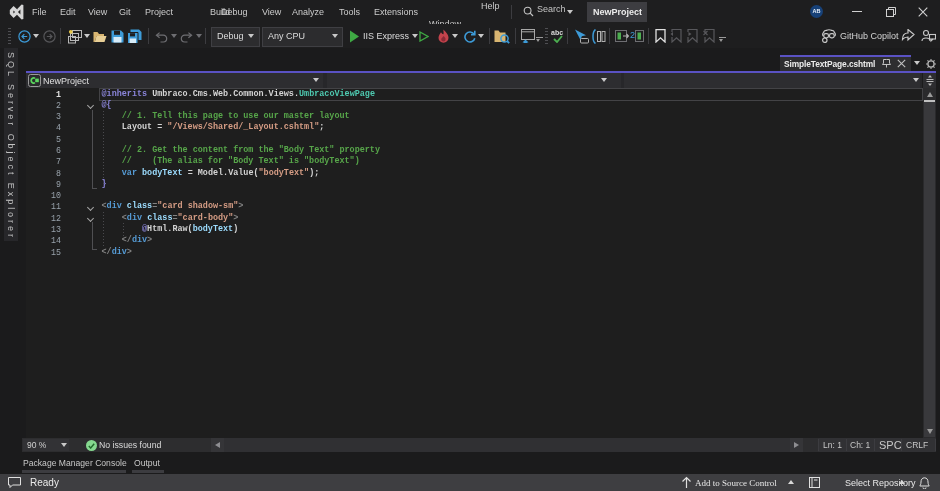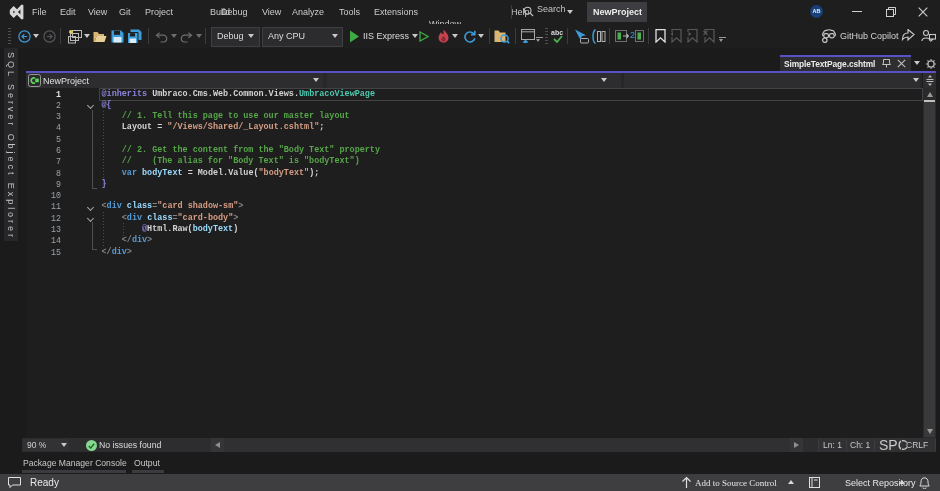--- a/index.html
+++ b/index.html
@@ -34,21 +34,21 @@
   <div class="abs txt" style="left:88px;top:8px;">View</div>
   <div class="abs txt" style="left:119px;top:8px;">Git</div>
   <div class="abs txt" style="left:145px;top:8px;">Project</div>
   <div class="abs txt" style="left:181px;top:8px;margin-left:29px;">Build</div>
   <div class="abs txt" style="left:221px;top:8px;">Debug</div>
   <div class="abs txt" style="left:262px;top:8px;">View</div>
   <div class="abs txt" style="left:292px;top:8px;">Analyze</div>
   <div class="abs txt" style="left:339px;top:8px;">Tools</div>
   <div class="abs txt" style="left:374px;top:8px;">Extensions</div>
   <div class="abs txt" style="left:429px;top:20px;">Window</div>
-  <div class="abs txt" style="left:481px;top:8px;margin-left:30px;">Help</div>
+  <div class="abs txt" style="left:481px;top:2px;">Help</div>
   <div class="abs sep" style="left:511px;top:5px;height:14px;"></div>
 
   <svg class="abs" style="left:523px;top:6px;" width="11" height="11" viewBox="0 0 11 11">
     <circle cx="4.6" cy="4.6" r="3.4" fill="none" stroke="#c4c4c4" stroke-width="1.1"></circle>
     <line x1="7.2" y1="7.2" x2="10" y2="10" stroke="#c4c4c4" stroke-width="1.2"></line>
   </svg>
   <div class="abs txt" style="left:537px;top:5px;color:#c4c4c4;">Search</div>
   <div class="abs car" style="left:567px;top:10px;"></div>
 
   <div class="abs" style="left:587px;top:2px;width:60px;height:20px;background:#3d3d41;"></div>
@@ -344,21 +344,21 @@
   </svg>
   <div class="abs txt" style="left:99px;top:441px;color:#dcdcdc;font-size:8.7px;">No issues found</div>
   <div class="abs" style="left:211px;top:438px;width:13px;height:14px;background:#353538;"></div>
   <div class="abs" style="left:215px;top:442px;width:0;height:0;border-top:3.5px solid transparent;border-bottom:3.5px solid transparent;border-right:5px solid #8e8e92;"></div>
   <div class="abs" style="left:224px;top:438px;width:566px;height:14px;background:#303033;"></div>
   <div class="abs" style="left:790px;top:438px;width:13px;height:14px;background:#353538;"></div>
   <div class="abs" style="left:794px;top:442px;width:0;height:0;border-top:3.5px solid transparent;border-bottom:3.5px solid transparent;border-left:5px solid #8e8e92;"></div>
   <div class="abs" style="left:818px;top:438px;width:118px;height:14px;background:#313134;"></div>
   <div class="abs txt" style="left:823px;top:441px;color:#c8c8c8;font-size:8.5px;">Ln: 1</div>
   <div class="abs txt" style="left:850px;top:441px;color:#c8c8c8;font-size:8.5px;">Ch: 1</div>
-  <div class="abs txt" style="left:879px;top:441px;color:#c8c8c8;font-size:14px;">SPC</div>
+  <div class="abs txt" style="left:879px;top:441px;color:#c8c8c8;font-size:11px;">SPC</div>
   <div class="abs txt" style="left:906px;top:441px;color:#c8c8c8;font-size:8.5px;">CRLF</div>
   <div class="abs sep" style="left:818px;top:439px;height:12px;"></div>
   <div class="abs sep" style="left:846px;top:439px;height:12px;"></div>
   <div class="abs sep" style="left:874px;top:439px;height:12px;"></div>
   <div class="abs sep" style="left:901px;top:439px;height:12px;"></div>
   <div class="abs sep" style="left:935px;top:439px;height:12px;"></div>
 
   <div class="abs" style="left:923px;top:88px;width:13px;height:350px;background:#2a2a2c;"></div>
   <div class="abs" style="left:924px;top:102px;width:11px;height:335px;background:#39393c;"></div>
   <div class="abs" style="left:924px;top:100px;width:11px;height:2px;background:#c0c0c0;"></div>

